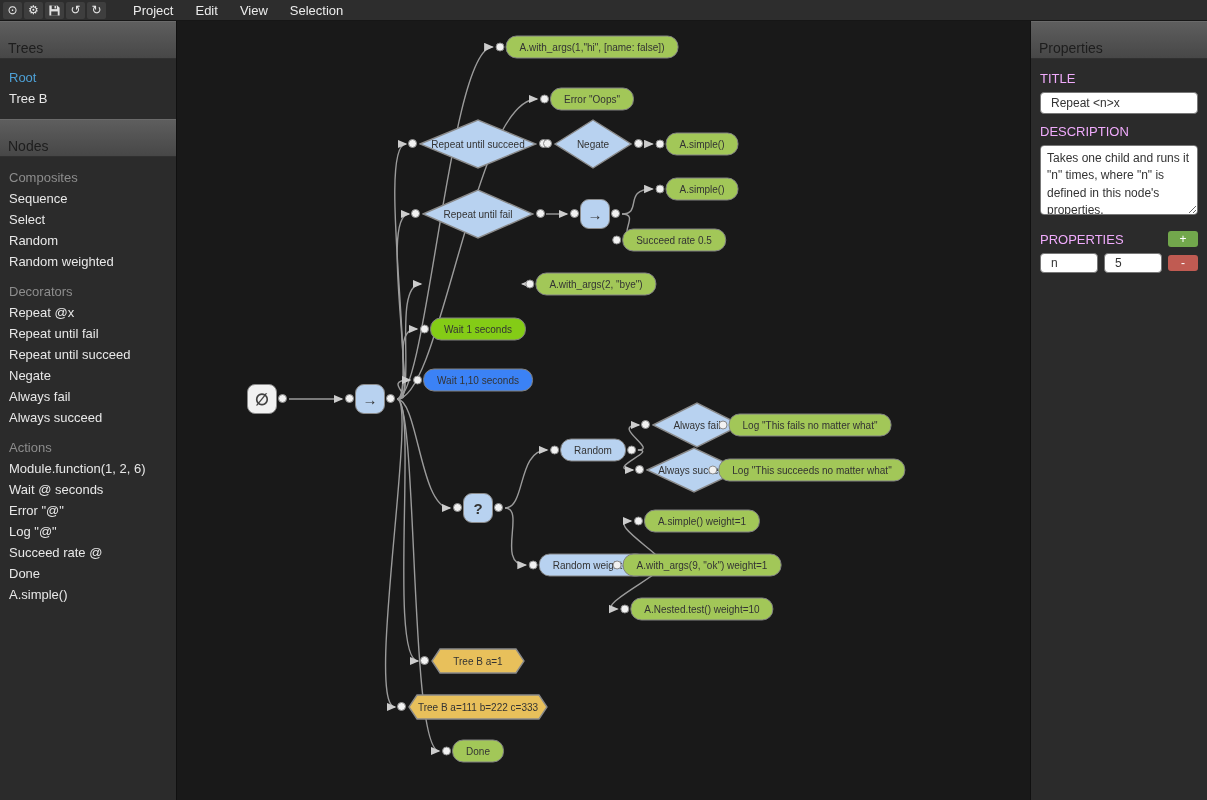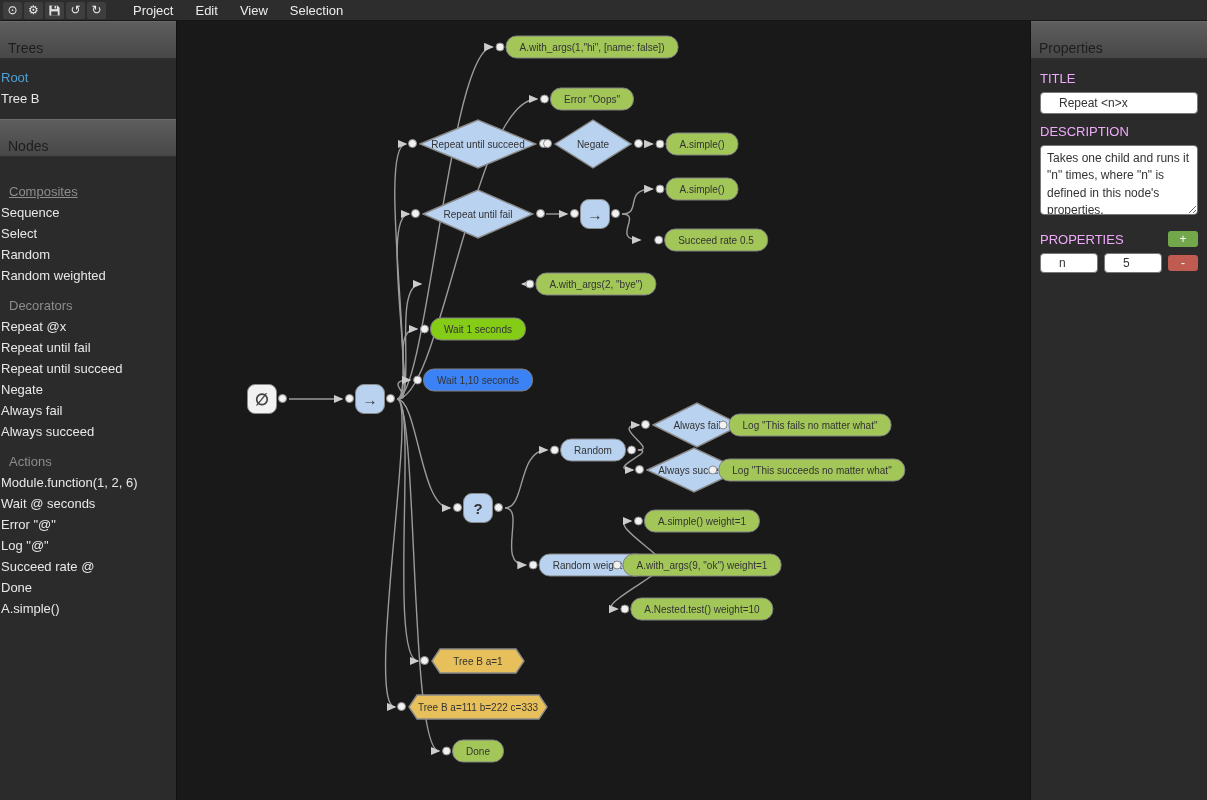--- a/index.html
+++ b/index.html
@@ -32,24 +32,24 @@
     position: absolute; top: 21px; left: 0; bottom: 0; width: 177px;
     background: #2b2b2b; border-right: 1px solid #101010; z-index: 40;
   }
   .section-header {
     height: 21px; padding: 18px 8px;
     background: linear-gradient(#5e5e5e, #474747);
     border-top: 1px solid #6a6a6a; border-bottom: 1px solid #303030;
     color: #1d1d1d; font-size: 14px;
   }
   .side-list { padding: 8px 0 10px 0; }
-  .side-item { padding: 3px 1px; font-size: 13px; color: #e8e8e8; cursor: pointer; white-space: nowrap; }
+  .side-item { padding: 3px 9px; font-size: 13px; color: #e8e8e8; cursor: pointer; white-space: nowrap; }
   .side-item.active { color: #4da0d5; }
   .side-cat { padding: 3px 9px; font-size: 13px; color: #8d8d8d; margin-top: 9px; }
-  .side-cat:first-child { margin-top: 16px; text-decoration: underline; }
+  .side-cat:first-child { margin-top: 2px; }
 
   
   #canvas {
     position: absolute; top: 21px; left: 178px; width: 852px; bottom: 0;
     background: #191919; overflow: hidden;
   }
   #edges { position: absolute; left: 0; top: 0; z-index: 1; }
   .node {
     position: absolute; transform: translate(-50%, -50%);
     white-space: nowrap; font-size: 10px; color: #333;
@@ -75,21 +75,21 @@
   
   #propspanel {
     position: absolute; top: 21px; right: 0; bottom: 0; width: 177px;
     background: #2b2b2b; border-left: 1px solid #101010; z-index: 40;
   }
   .props-body { padding: 10px 9px; }
   .field-label { font-size: 13px; color: #f0abfc; margin: 10px 0 6px; }
   .field-label:first-child { margin-top: 2px; }
   .txt-input {
     width: 100%; height: 22px; border: 1px solid #777; border-radius: 4px;
-    background: #fff; color: #333; font-size: 12px; padding: 2px 18px;
+    background: #fff; color: #333; font-size: 12px; padding: 2px 10px;
     font-family: "Liberation Sans", sans-serif;
   }
   textarea.txt-input { height: 70px; resize: both; line-height: 1.45; padding: 4px 6px; }
   .props-head-row { display: flex; align-items: center; justify-content: space-between; margin: 12px 0 6px; }
   .btn-add, .btn-remove {
     width: 30px; height: 16px; border: none; border-radius: 3px;
     color: #fff; font-size: 12px; line-height: 14px; text-align: center; cursor: pointer;
     font-family: "Liberation Sans", sans-serif;
   }
   .btn-add { background: #72a74c; }
@@ -236,21 +236,21 @@
     </div>
     <div class="node circle kind-composite" style="left: 417px; top: 193px; background: rgb(184, 210, 240); width: 30px; height: 30px;">
       <span class="lbl">→</span>
       <span class="sock l"></span>
       <span class="sock r"></span>
     </div>
     <div class="node rect kind-action" style="left: 524px; top: 168px; background: rgb(162, 199, 88);">
       <span class="lbl">A.simple()</span>
       <span class="sock l"></span>
     </div>
-    <div class="node rect kind-action" style="left: 538px; top: 219px; background: rgb(162, 199, 88);">
+    <div class="node rect kind-action" style="left: 496px; top: 219px; background: rgb(162, 199, 88);">
       <span class="lbl">Succeed rate 0.5</span>
       <span class="sock l"></span>
     </div>
     <div class="node rect kind-action" style="left: 418px; top: 263px; background: rgb(162, 199, 88);">
       <span class="lbl">A.with_args(2, "bye")</span>
       <span class="sock l"></span>
     </div>
     <div class="node rect kind-action" style="left: 300px; top: 308px; background: #84cc16;">
       <span class="lbl">Wait 1 seconds</span>
       <span class="sock l"></span>

